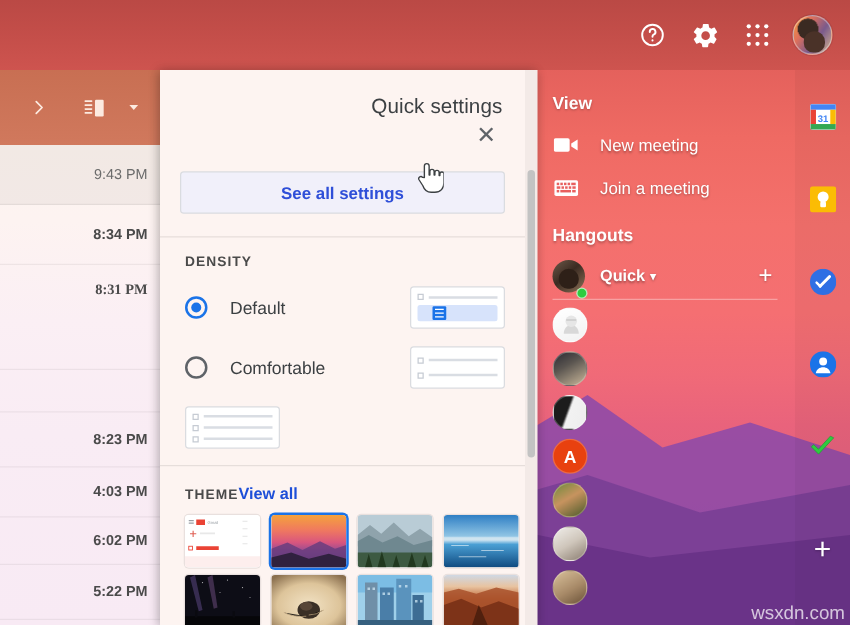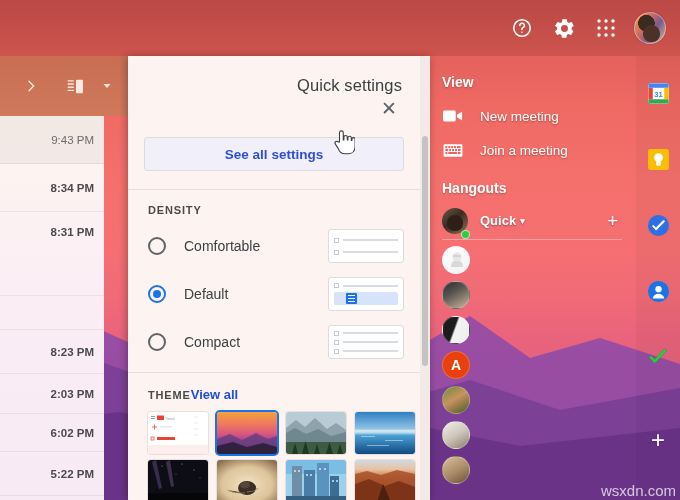--- a/index.html
+++ b/index.html
@@ -70,21 +70,21 @@
   }
   .tb-btn {
     width: 30px; height: 30px; display: flex; align-items: center;
     justify-content: center; cursor: pointer; opacity: .95;
   }
   .tb-split { margin-left: 14px; }
   .tb-caret { margin-left: 2px; }
 
   
   .maillist {
-    position: absolute; top: 116px; left: 0; width: 104px; bottom: 0;
+    position: absolute; top: 116px; left: 0; width: 128px; bottom: 0;
     background: linear-gradient(to bottom,
       #fdf4ef 0px, #fdf3f1 60px, #fbeff4 140px,
       #f9ecf4 230px, #f8eaf4 384px);
     overflow: hidden;
   }
   .mailrow {
     position: relative;
     display: flex; align-items: center; justify-content: flex-end;
     height: 48px; padding-right: 10px;
     border-bottom: 1px solid rgba(0,0,0,.055);
@@ -350,29 +350,29 @@
     </div>
   </div>
 
   <div class="maillist">
     <div class="mailrow read">
       <span>9:43 PM</span>
     </div>
     <div class="mailrow">
       <span>8:34 PM</span>
     </div>
-    <div class="mailrow tall" style="align-items:flex-start;padding-top:14px;">
+    <div class="mailrow tall" style="align-items:flex-start;padding-top:14px;font-family:Liberation Serif, serif;">
       <span>8:31 PM</span>
     </div>
     <div class="mailrow gap"></div>
     <div class="mailrow" style="height:44px;padding-left:21px;">
       <span>8:23 PM</span>
     </div>
     <div class="mailrow" style="height:40px;">
-      <span>2:03 PM</span>
+      <span>4:03 PM</span>
     </div>
     <div class="mailrow" style="height:38px;">
       <span>6:02 PM</span>
     </div>
     <div class="mailrow" style="height:44px;">
       <span>5:22 PM</span>
     </div>
   </div>
 
   <div class="rightpanel">
@@ -496,37 +496,20 @@
       <div class="qs-seeall">
         <span>See all settings</span>
       </div>
 
       <div class="qs-divider"></div>
 
       <div class="sec-label">DENSITY</div>
 
       <div class="sec-row">
         <div class="radio-wrap">
-          <div class="radio"></div>
-          <div class="radio-label">Comfortable</div>
-        </div>
-        <div class="dprev" style="gap:7px;">
-          <div class="dprev-line">
-              <span class="dprev-box"></span>
-              <span class="dprev-bar"></span>
-            </div>
-          <div class="dprev-line">
-              <span class="dprev-box"></span>
-              <span class="dprev-bar"></span>
-            </div>
-        </div>
-      </div>
-
-      <div class="sec-row">
-        <div class="radio-wrap">
           <div class="radio on"></div>
           <div class="radio-label">Default</div>
         </div>
         <div class="dprev">
           <div class="dprev-line">
               <span class="dprev-box"></span>
               <span class="dprev-bar"></span>
             </div>
           <div class="dprev-hl">
               <span class="dprev-icon">
@@ -534,22 +517,35 @@
                 <i></i>
                 <i></i>
               </span>
             </div>
         </div>
       </div>
 
       <div class="sec-row">
         <div class="radio-wrap">
           <div class="radio"></div>
-          <div class="radio-label">Compact</div>
-        </div>
+          <div class="radio-label">Comfortable</div>
+        </div>
+        <div class="dprev" style="gap:7px;">
+          <div class="dprev-line">
+              <span class="dprev-box"></span>
+              <span class="dprev-bar"></span>
+            </div>
+          <div class="dprev-line">
+              <span class="dprev-box"></span>
+              <span class="dprev-bar"></span>
+            </div>
+        </div>
+      </div>
+
+      <div class="sec-row">
         <div class="dprev" style="gap:4px;">
           <div class="dprev-line">
               <span class="dprev-box"></span>
               <span class="dprev-bar"></span>
             </div>
           <div class="dprev-line">
               <span class="dprev-box"></span>
               <span class="dprev-bar"></span>
             </div>
           <div class="dprev-line">

